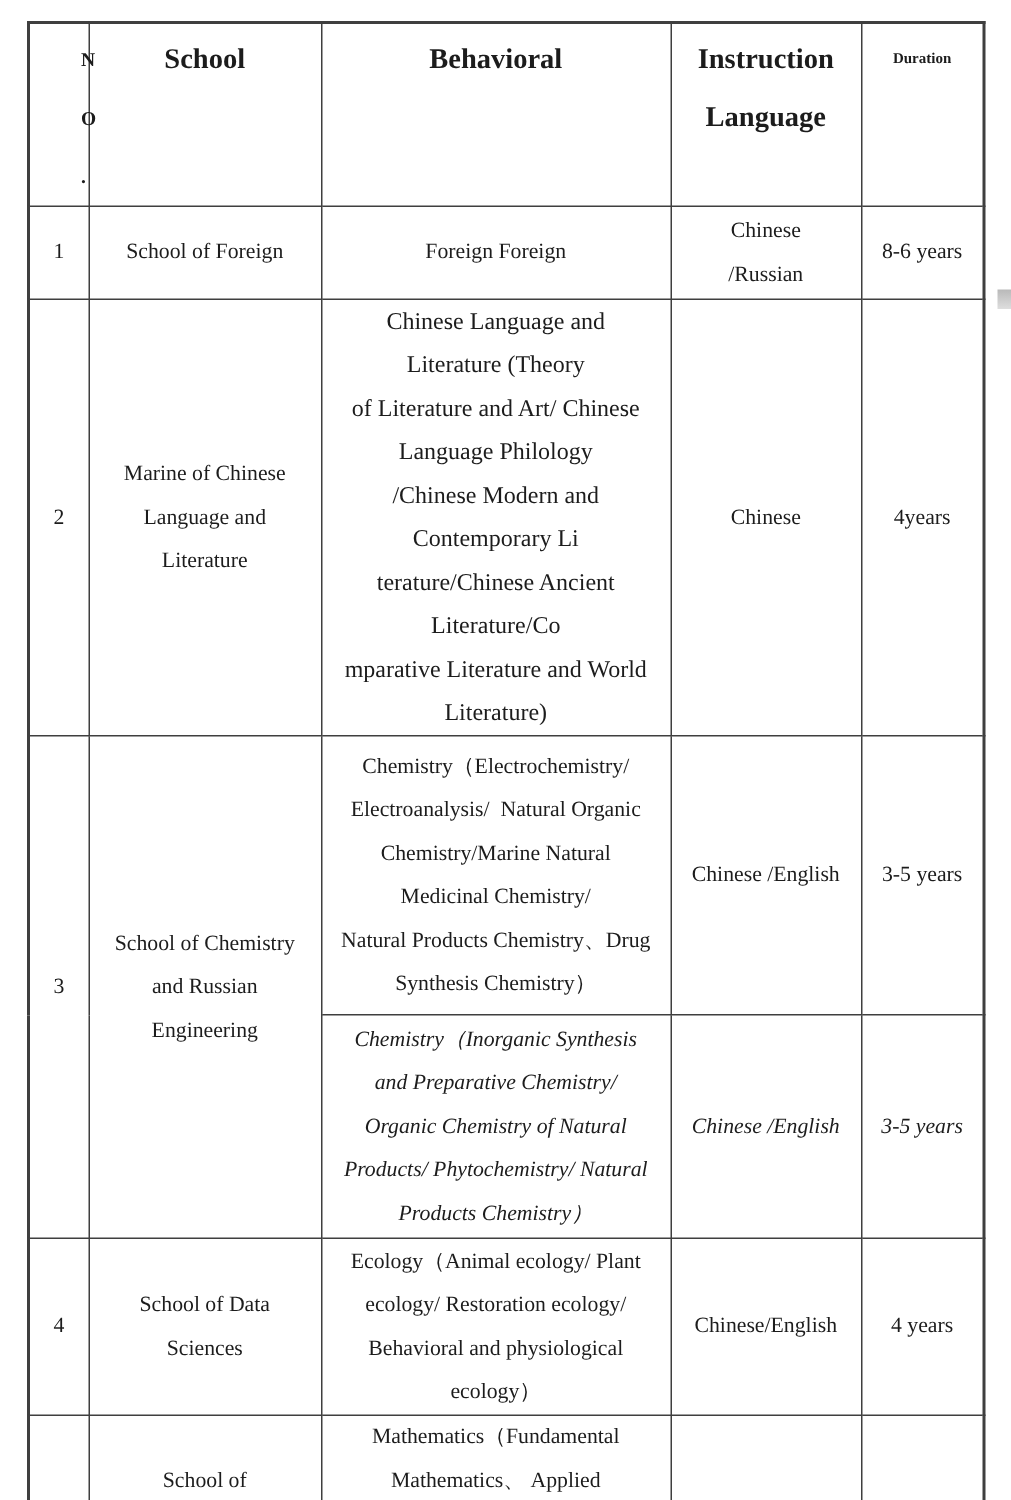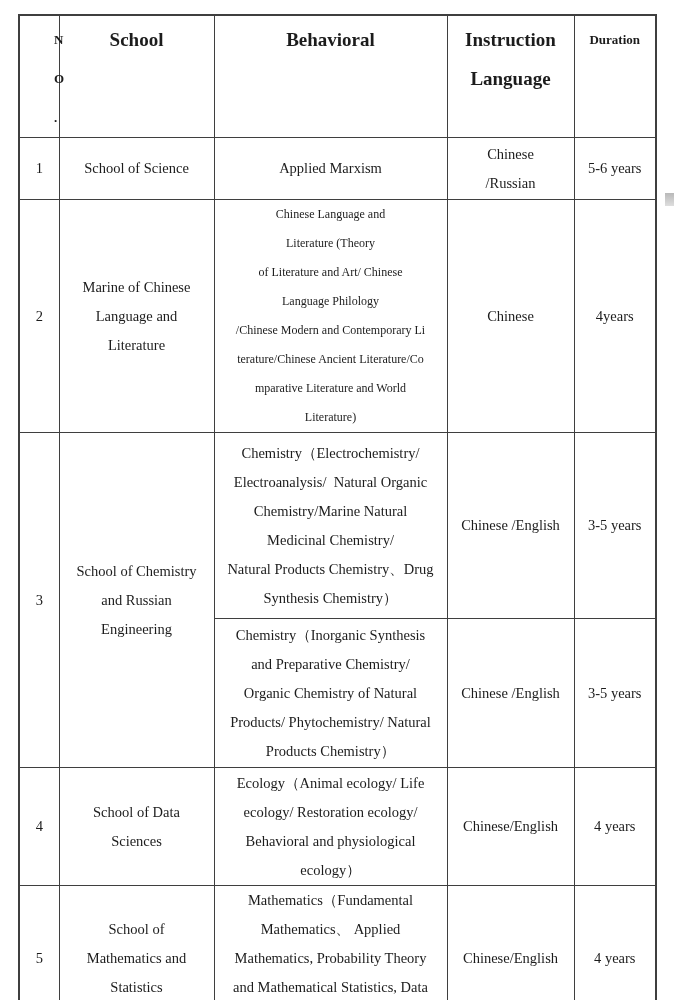--- a/index.html
+++ b/index.html
@@ -38,33 +38,33 @@
     word-wrap: break-word;
   }
   th {
     font-weight: bold;
     font-size: 19px;
     line-height: 39px;
     vertical-align: top;
     padding-top: 4px;
   }
   th.th-no  { font-size: 13px; padding-left: 34px; }
-  th.th-dur { font-size: 13px; }
+  th.th-dur { font-size: 10px; }
 
   td {
     font-size: 14.5px;
     line-height: 29px;
   }
-  td.spec-small { font-size: 12px; }
+  td.spec-small { font-size: 16px; }
 
   tr.h-header { height: 84px; }
   tr.h-r1  { height: 62px; }
   tr.h-r2  { height: 232px; }
   tr.h-r3a { height: 186px; }
-  tr.h-r3b { height: 149px; }
+  tr.h-r3b { height: 149px; font-style: italic; }
   tr.h-r4  { height: 118px; }
   tr.h-r5  { height: 143px; }
 
   .scroll-thumb {
     position: absolute;
     top: 193px;
     right: 0;
     width: 9px;
     height: 13px;
     background: linear-gradient(to bottom, #b9b9b9, #dedede);
@@ -89,25 +89,25 @@
       <th class="th-no">NO.</th>
       <th>School</th>
       <th>Behavioral</th>
       <th>Instruction
 Language</th>
       <th class="th-dur">Duration</th>
     </tr>
 
     <tr class="h-r1">
       <td>1</td>
-      <td>School of Science</td>
-      <td>Applied Marxism</td>
+      <td>School of Foreign</td>
+      <td>Foreign Foreign</td>
       <td>Chinese
 /Russian</td>
-      <td>5-6 years</td>
+      <td>8-6 years</td>
     </tr>
 
     <tr class="h-r2">
       <td>2</td>
       <td>Marine of Chinese
 Language and
 Literature</td>
       <td class="spec-small">Chinese Language and
 Literature (Theory
 of Literature and Art/ Chinese
@@ -142,21 +142,21 @@
 Products/ Phytochemistry/ Natural
 Products Chemistry）</td>
       <td>Chinese /English</td>
       <td>3-5 years</td>
     </tr>
 
     <tr class="h-r4">
       <td>4</td>
       <td>School of Data
 Sciences</td>
-      <td>Ecology（Animal ecology/ Life
+      <td>Ecology（Animal ecology/ Plant
 ecology/ Restoration ecology/
 Behavioral and physiological
 ecology）</td>
       <td>Chinese/English</td>
       <td>4 years</td>
     </tr>
 
     <tr class="h-r5">
       <td>5</td>
       <td>School of

